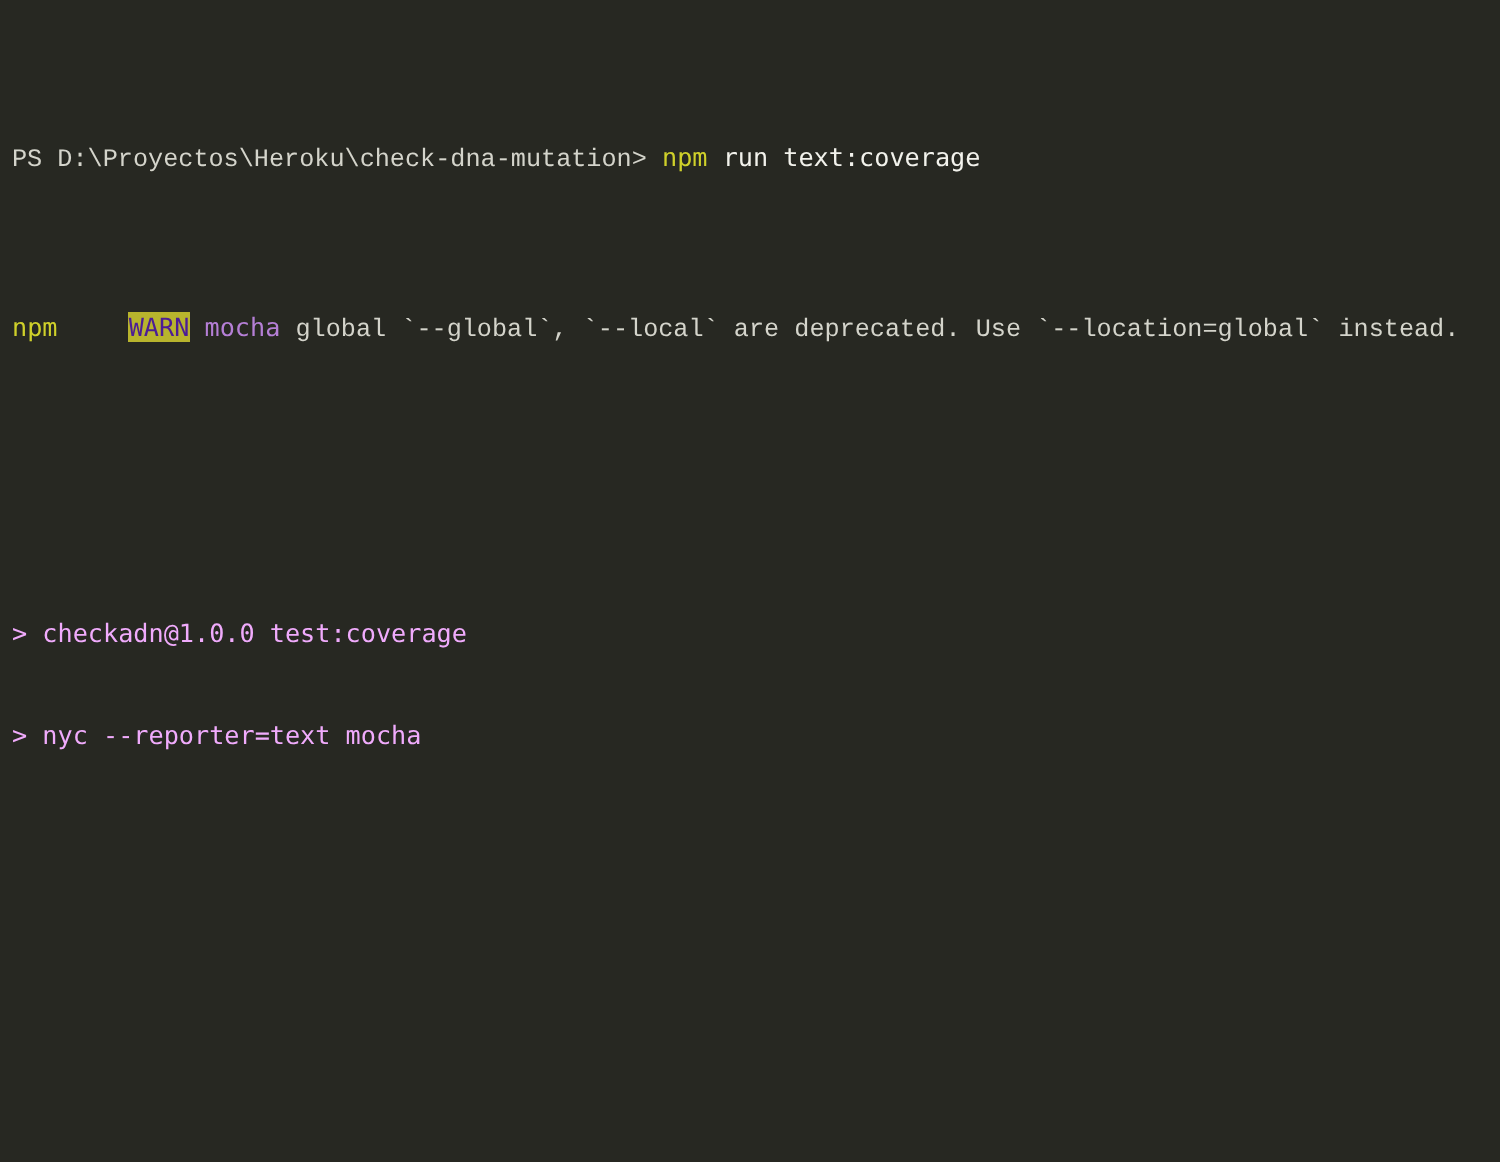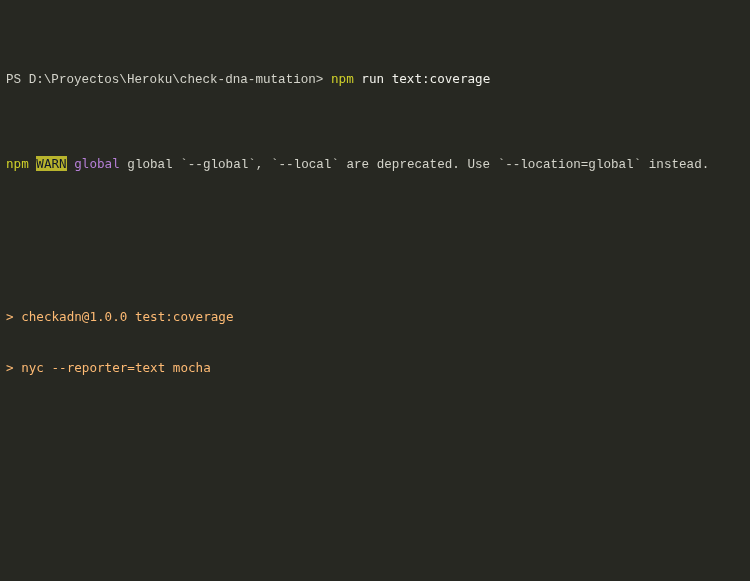--- a/index.html
+++ b/index.html
@@ -33,38 +33,39 @@
     padding-left: 6px;
     min-height: 16.9px;
   }
   .line.blank { color: transparent; }
 
   
   .c-default   { color: #d4d4cb; font-family: Liberation Mono, monospace; }
   .c-white     { color: #f2f2ec; }
   .c-yellow    { color: #cfd02a; }
   .c-magenta   { color: #b57fd6; }
-  .c-dim       { color: #fdba74; }
+  .c-dim       { color: #f0abfc; }
 
   .warn-badge {
     background: #b8b42d;
-    color: #0f172a;
+    color: #4c1d95;
     padding: 0 0px;
+    margin-left: 28px;
   }
 </style>
 </head>
 <body>
 
 <div id="terminal">
 
   
   <div class="line"><span class="c-default">PS D:\Proyectos\Heroku\check-dna-mutation&gt; </span><span class="c-yellow">npm</span><span class="c-white"> run text:coverage</span></div>
 
   
-  <div class="line"><span class="c-yellow">npm </span><span class="warn-badge">WARN</span><span class="c-magenta"> global</span><span class="c-default"> global `--global`, `--local` are deprecated. Use `--location=global` instead.</span></div>
+  <div class="line"><span class="c-yellow">npm </span><span class="warn-badge">WARN</span><span class="c-magenta"> mocha</span><span class="c-default"> global `--global`, `--local` are deprecated. Use `--location=global` instead.</span></div>
 
   <div class="line blank"> </div>
 
   
   <div class="line"><span class="c-dim">&gt; checkadn@1.0.0 test:coverage</span></div>
   <div class="line"><span class="c-dim">&gt; nyc --reporter=text mocha</span></div>
 
   <div class="line blank"> </div>
   <div class="line blank"> </div>
   <div class="line blank"> </div>

